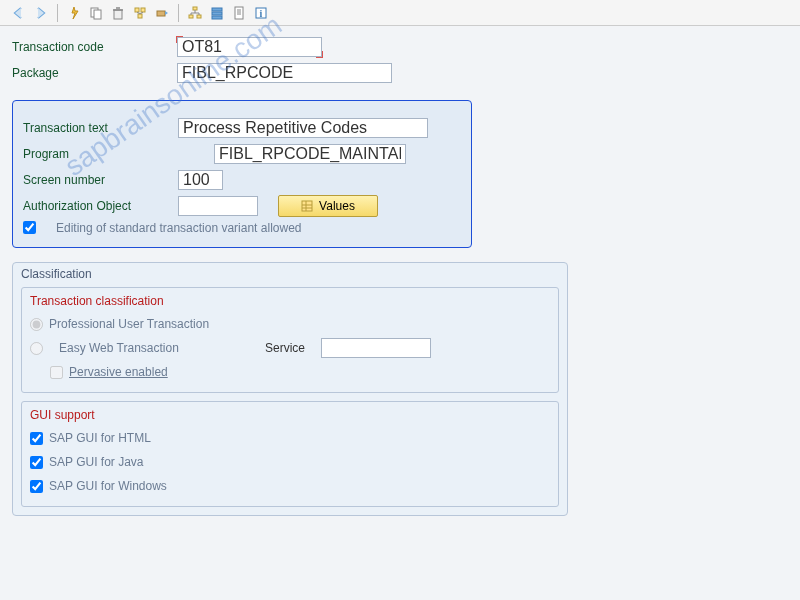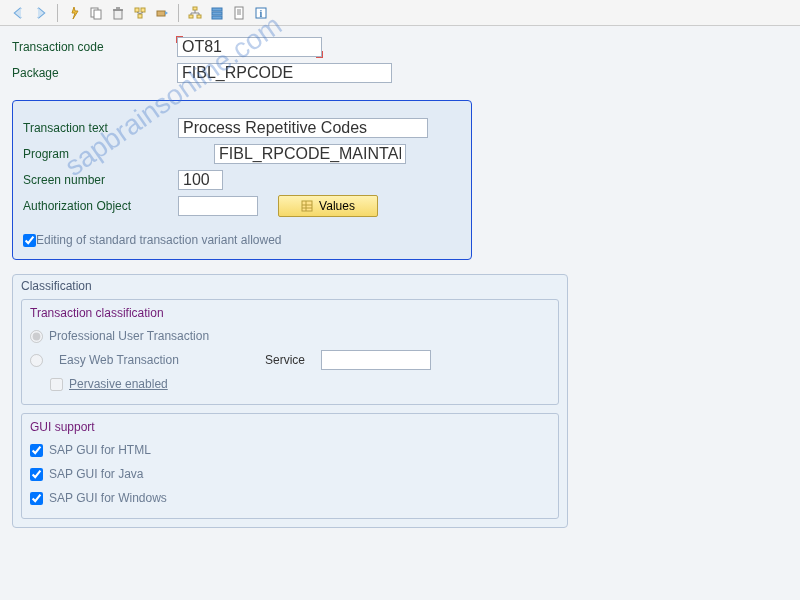--- a/index.html
+++ b/index.html
@@ -90,21 +90,21 @@
     display:inline-flex;
     align-items:center;
     justify-content:center;
     gap:6px;
     margin-left: 20px;
     cursor: pointer;
   }
   .values-btn svg { flex-shrink:0; }
 
   .chk-line {
-    display:flex; align-items:center; gap:0; margin-top:14px; color:#6b7c93;
+    display:flex; align-items:flex-start; gap:20px; margin-top:2px; color:#6b7c93;
   }
   .chk-line input[type=checkbox] { margin:0; }
 
   .group {
     border: 1px solid #b8c6d9;
     border-radius: 4px;
     background: #eaf1f8;
     margin-top: 14px;
     width: 556px;
     padding: 0;
@@ -115,21 +115,21 @@
     padding: 4px 8px 2px 8px;
   }
   .subgroup {
     border: 1px solid #b8c6d9;
     border-radius: 3px;
     margin: 4px 8px 8px 8px;
     background: #eaf1f8;
     padding: 6px 8px 8px 8px;
   }
   .sub-title {
-    color: #701a75;
+    color: #b91c1c;
     margin-bottom: 4px;
   }
   .radio-row, .check-row {
     display:flex; align-items:center; gap:6px;
     height: 24px;
     color:#6b7c93;
   }
   .radio-row input, .check-row input { margin:0; }
   .service-row { display:flex; align-items:center; gap:16px; }
   .indent { margin-left: 20px; text-decoration: underline; }

